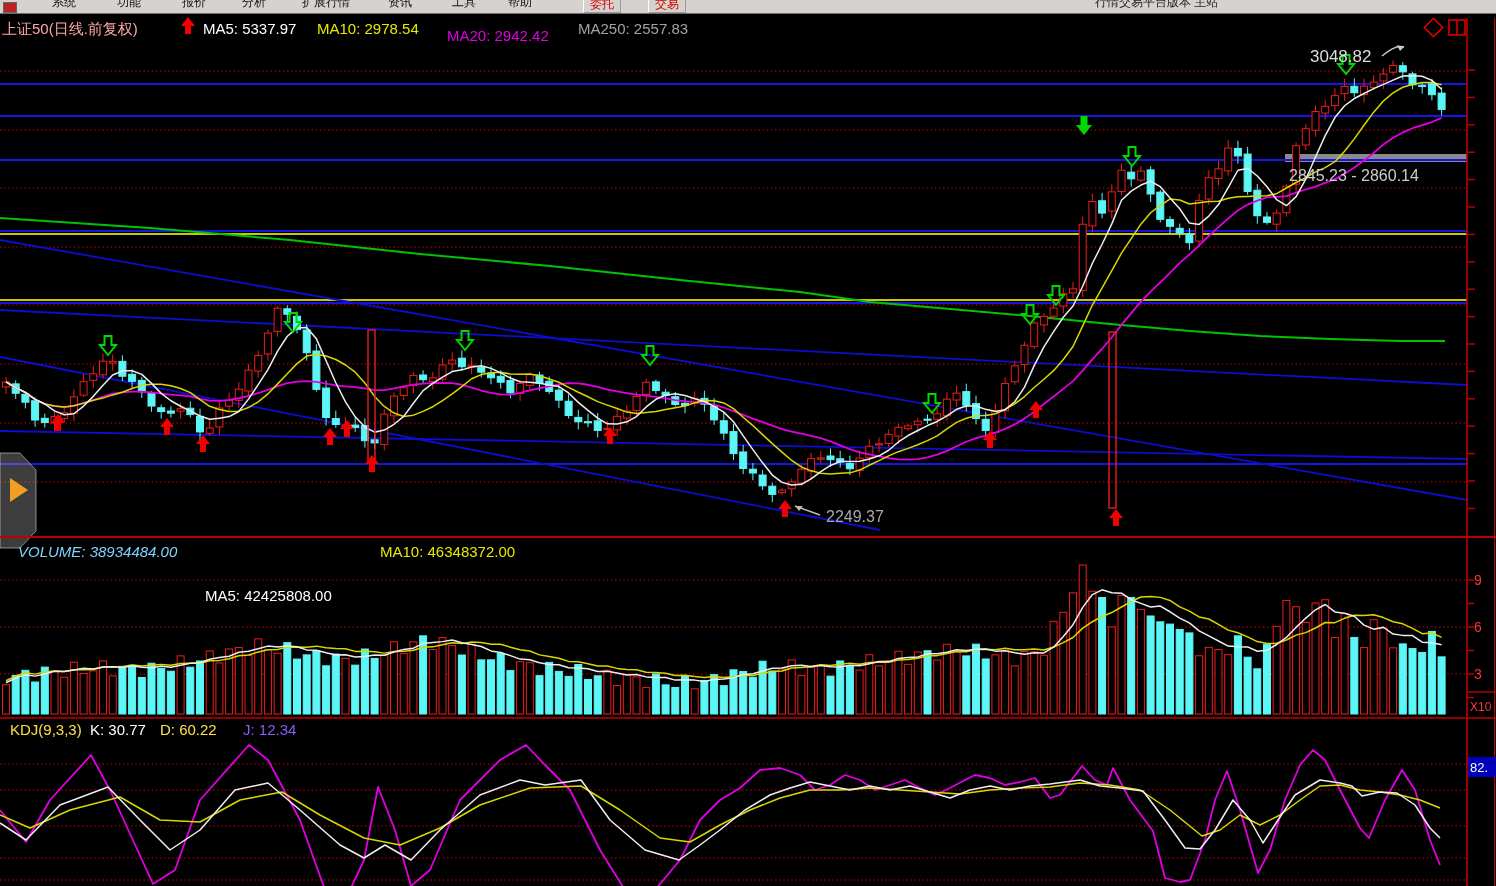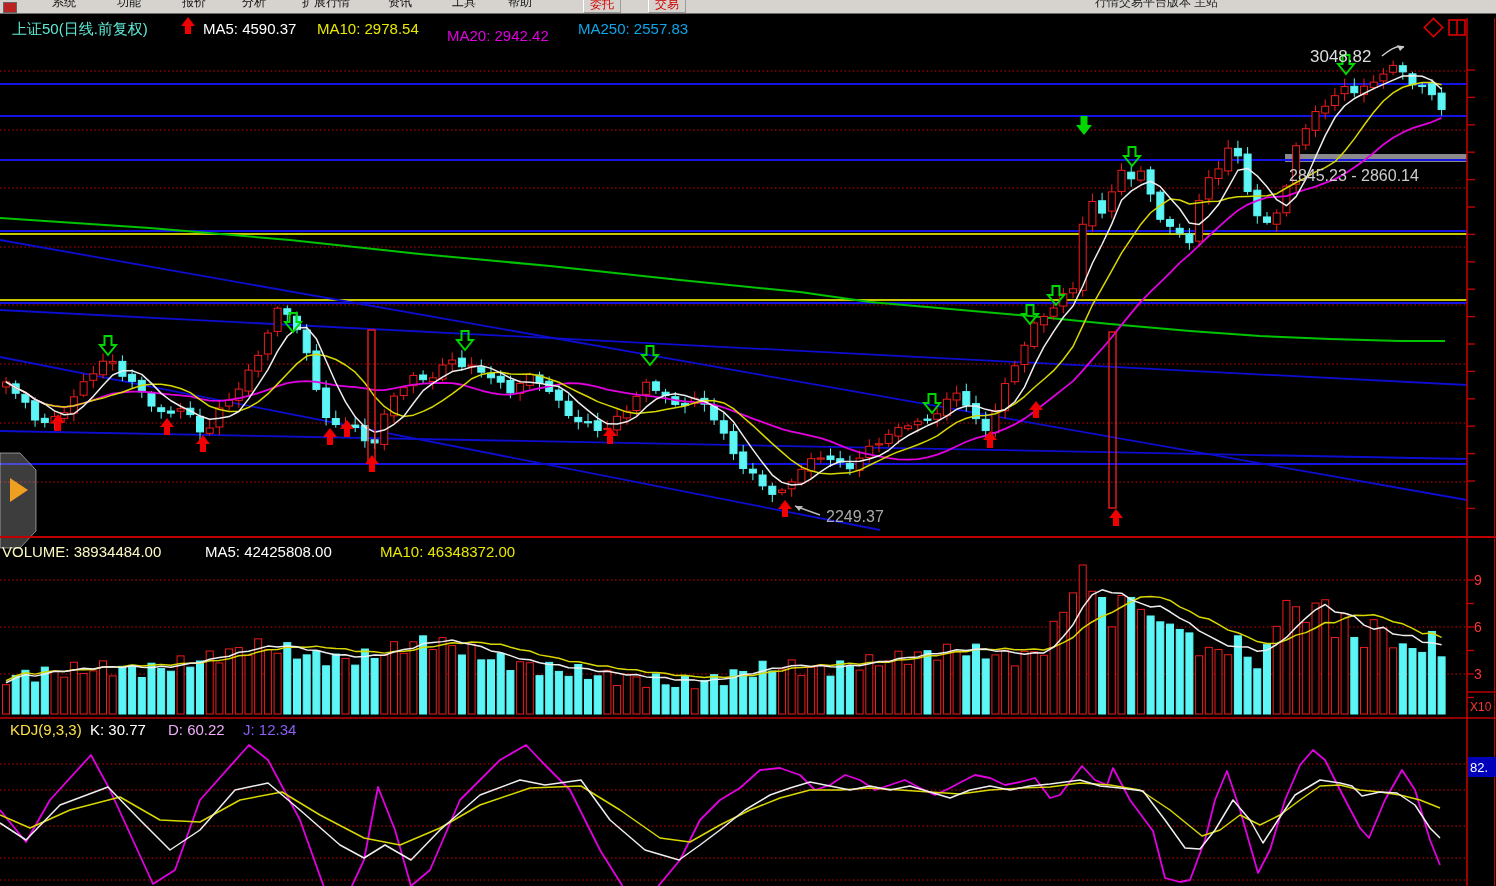--- a/index.html
+++ b/index.html
@@ -34,37 +34,37 @@
       <span class="mitem" style="left: 242px;">分析</span>
       <span class="mitem" style="left: 302px;">扩展行情</span>
       <span class="mitem" style="left: 388px;">资讯</span>
       <span class="mitem" style="left: 452px;">工具</span>
       <span class="mitem" style="left: 508px;">帮助</span>
       <span class="mitem hot" style="left: 583px;">委托</span>
       <span class="mitem hot" style="left: 648px;">交易</span>
     </div>
 
   <div class="hdr" style="left:0;top:20px">
-    <span style="left:12px;color:#5eead4">上证50(日线.前复权)</span>
-  <span style="left: 203px; color: rgb(255, 255, 255);">MA5: 4590.37</span>
+    <span style="left:2px;color:#fca5a5">上证50(日线.前复权)</span>
+  <span style="left: 203px; color: rgb(255, 255, 255);">MA5: 5337.97</span>
       <span style="left: 317px; color: rgb(232, 232, 0); text-align: right;">MA10: 2978.54</span>
       <span style="left: 447px; color: rgb(224, 0, 224); margin-top: 7px;">MA20: 2942.42</span>
-      <span style="left: 578px; color: #0ea5e9;">MA250: 2557.83</span>
+      <span style="left: 578px; color: #a3a3a3;">MA250: 2557.83</span>
     </div>
 
   <div class="hdr" style="left:0;top:543px" id="volhdr">
-      <span style="left: 2px; color: #fef9c3;">VOLUME: 38934484.00</span>
-      <span style="left: 205px; color: rgb(255, 255, 255);">MA5: 42425808.00</span>
+      <span style="left: 18px; color: #7dd3fc; font-style: italic;">VOLUME: 38934484.00</span>
+      <span style="left: 205px; color: rgb(255, 255, 255); margin-top: 44px;">MA5: 42425808.00</span>
       <span style="left: 380px; color: rgb(232, 232, 0);">MA10: 46348372.00</span>
     </div>
 
   <div class="hdr" style="left:0;top:721px" id="kdjhdr">
       <span style="left: 10px; color: #fde047;">KDJ(9,3,3)</span>
       <span style="left: 90px; color: rgb(255, 255, 255);">K: 30.77</span>
-      <span style="left: 168px; color: #f0abfc;">D: 60.22</span>
+      <span style="left: 160px; color: #fde047;">D: 60.22</span>
       <span style="left: 243px; color: #8b5cf6;">J: 12.34</span>
     </div>
 
   <svg id="chart" width="1496" height="886" viewBox="0 0 1496 886">
       <defs>
         <clipPath id="mainClip">
           <rect></rect>
           <rect x="0" y="18" width="1467" height="517"></rect>
         </clipPath>
         <clipPath id="volClip">

